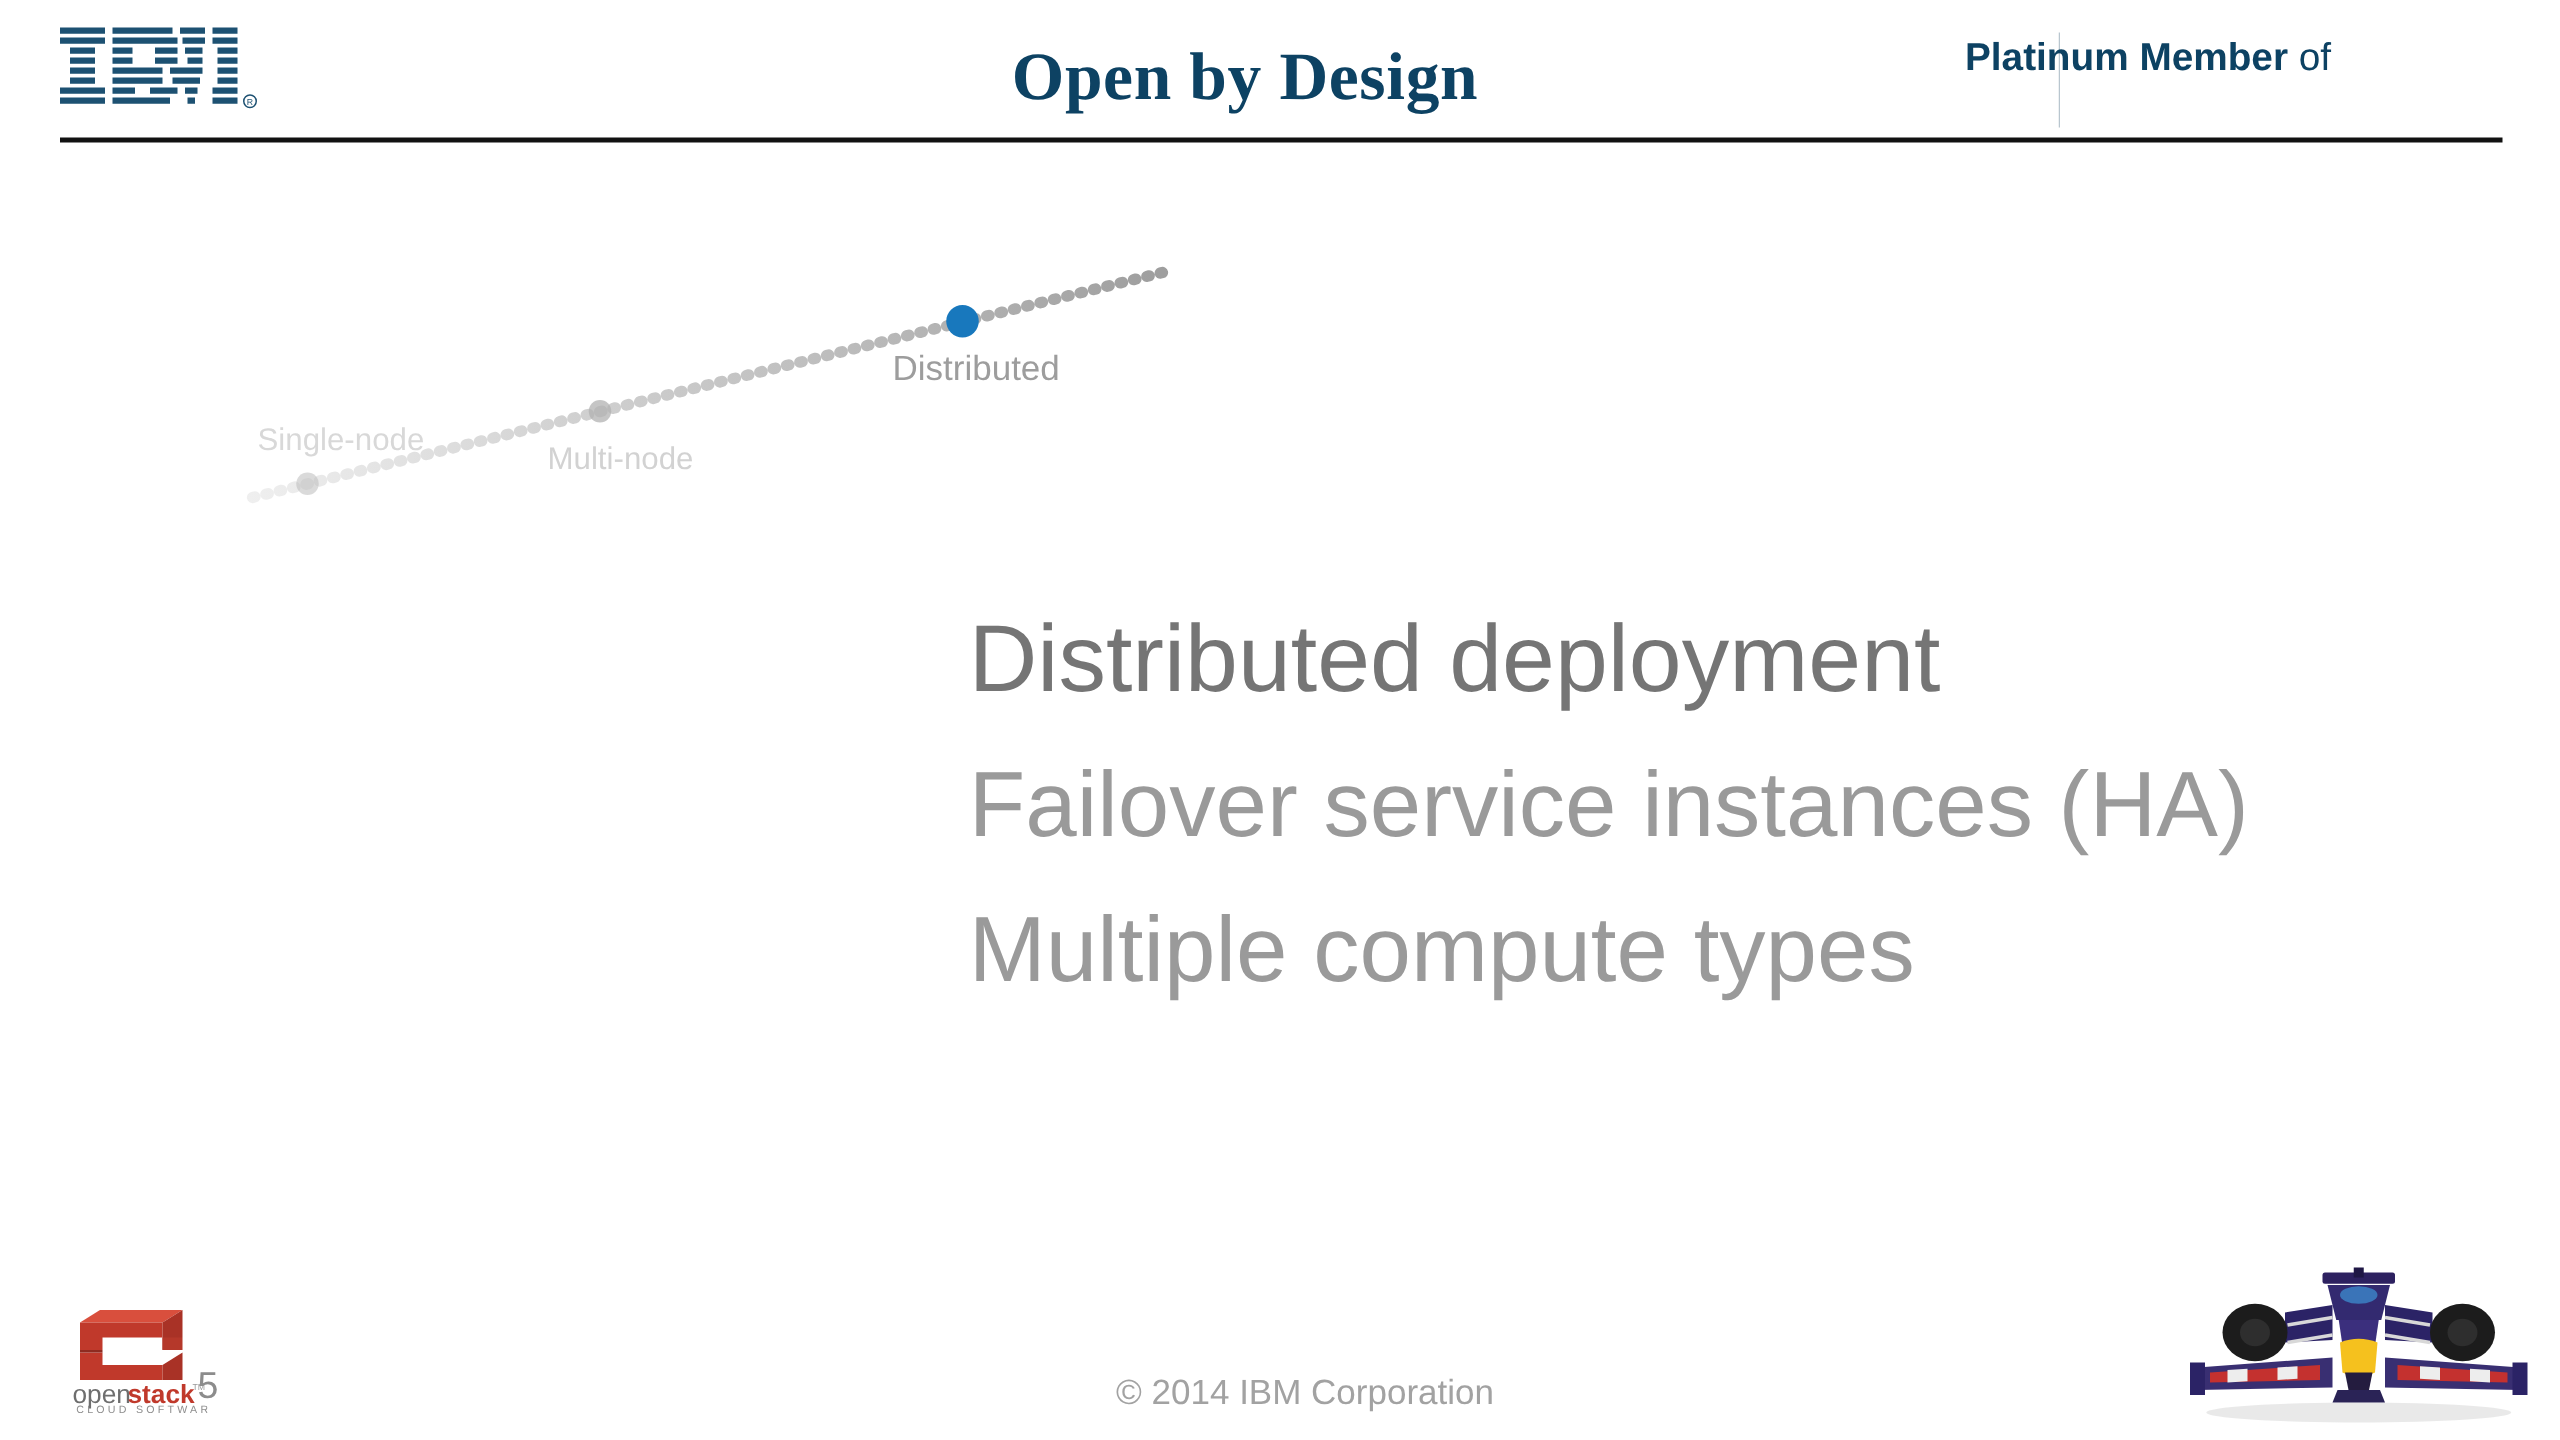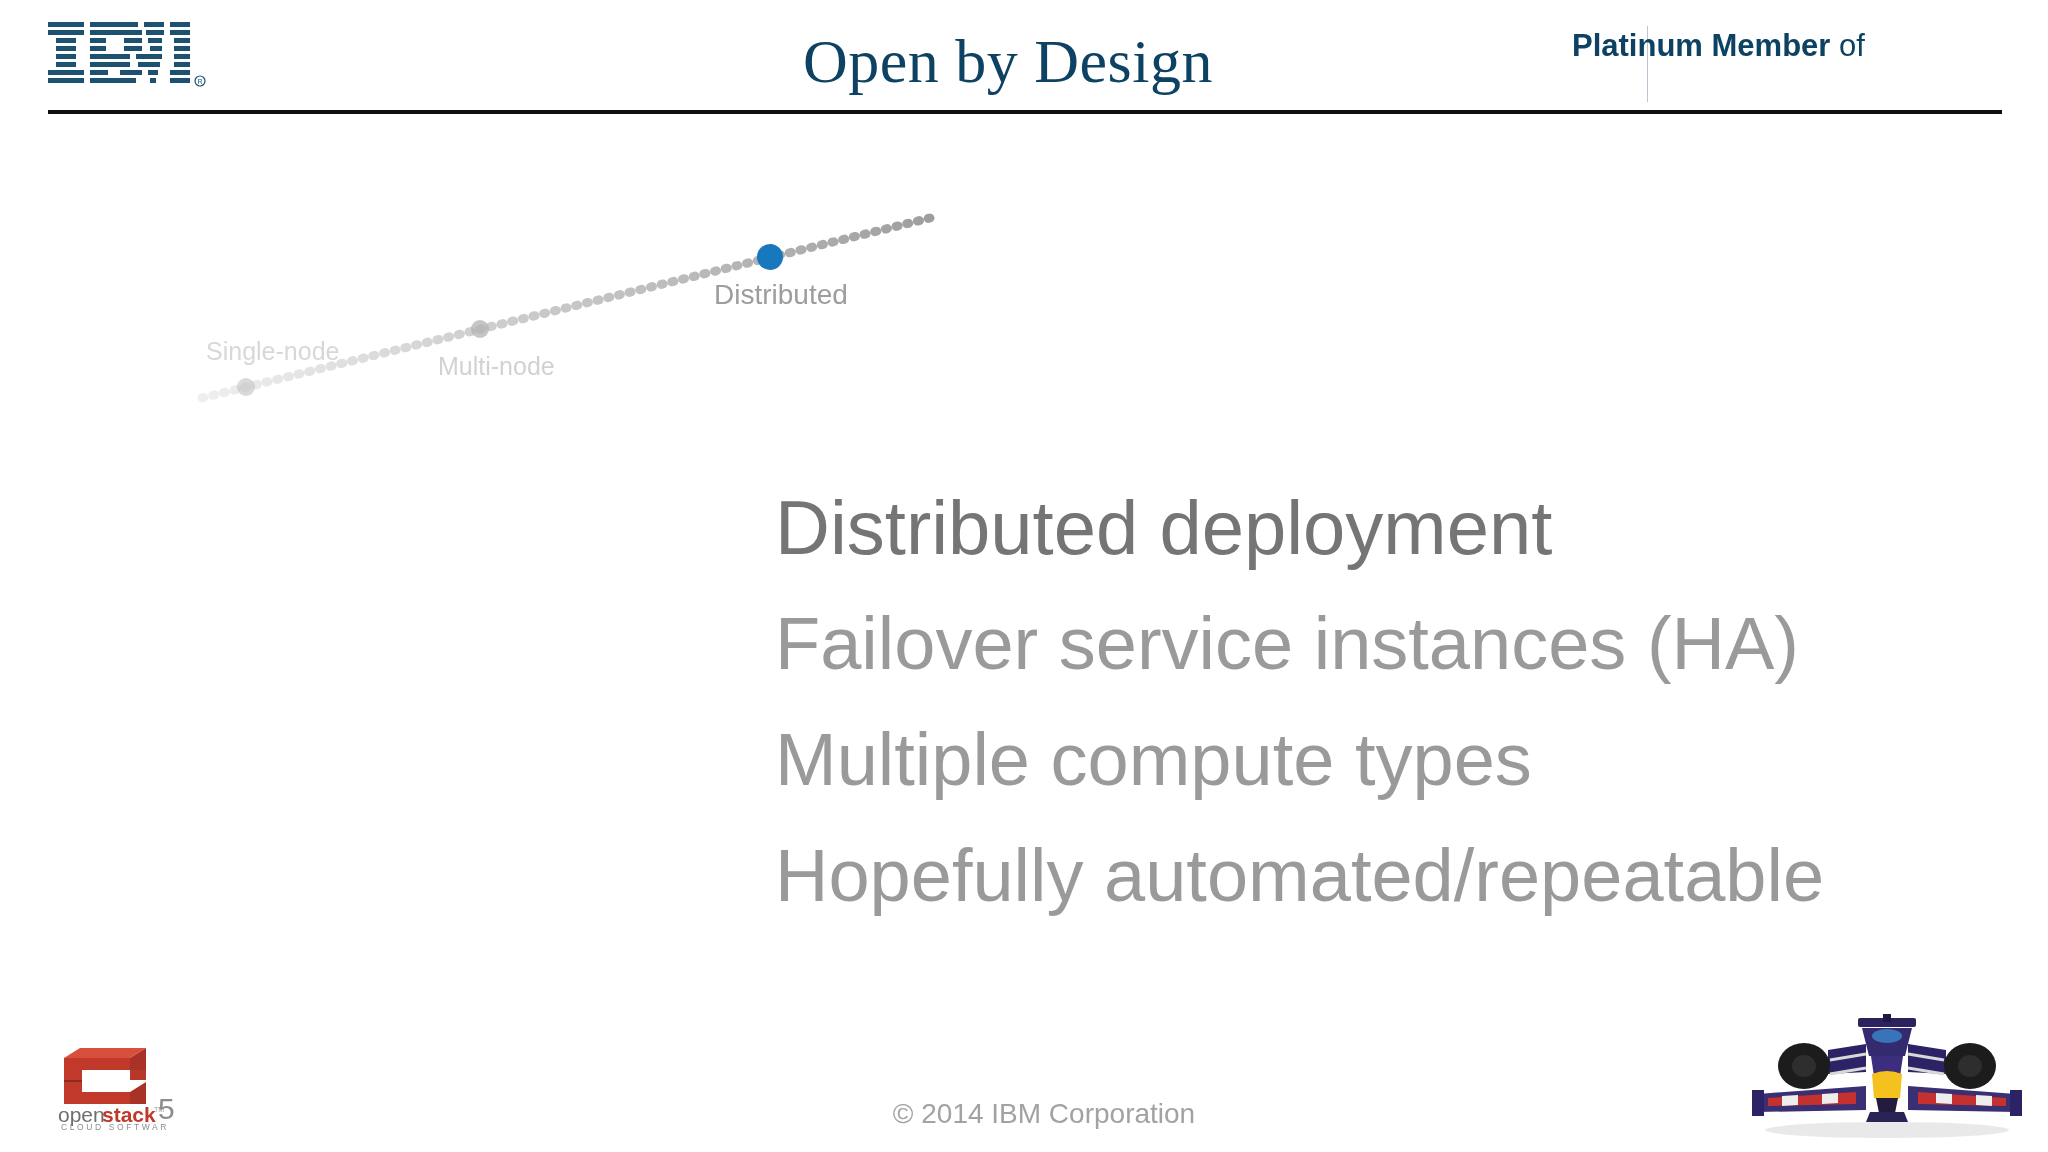--- a/index.html
+++ b/index.html
@@ -31,27 +31,27 @@
     position: absolute;
     left: 46px;
     top: 20px;
     width: 172px;
     height: 68px;
   }
   .ibm-logo svg { display: block; width: 172px; height: 68px; }
 
   .slide-title {
     position: absolute;
-    left: 508px;
+    left: 496px;
     top: 26px;
     width: 1000px;
     text-align: center;
     font-family: "Liberation Serif", serif;
-    font-weight: normal;
-    font-size: 62px;
+    font-weight: bold;
+    font-size: 54px;
     line-height: 70px;
     color: #0d4263;
     letter-spacing: 0.5px;
   }
 
   .member-block {
     position: absolute;
     right: 46px;
     top: 26px;
     width: 430px;
@@ -253,21 +253,20 @@
 
       <circle cx="580" cy="57" r="13" fill="#1878bd"></circle>
       <text x="524" y="104" font-family="Liberation Sans, sans-serif" font-size="28" fill="#9d9d9d">Distributed</text>
     </svg>
   </div>
 
   <div class="points">
     <div class="point lead">Distributed deployment</div>
     <div class="point sub">Failover service instances (HA)</div>
     <div class="point sub">Multiple compute types</div>
-    <div class="point sub">Hopefully automated/repeatable</div>
   </div>
 
   <div class="openstack-logo">
     <svg viewBox="0 0 112 92" xmlns="http://www.w3.org/2000/svg">
       <g>
 
         <polygon points="10,18 26,8 92,8 76,18" fill="#d94f3d"></polygon>
         <polygon points="10,18 76,18 76,30 28,30 28,40 10,40" fill="#c0392b"></polygon>
         <polygon points="76,18 92,8 92,30 76,40" fill="#a93226"></polygon>
         <polygon points="76,30 92,30 92,40 76,40" fill="#b5382a"></polygon>

